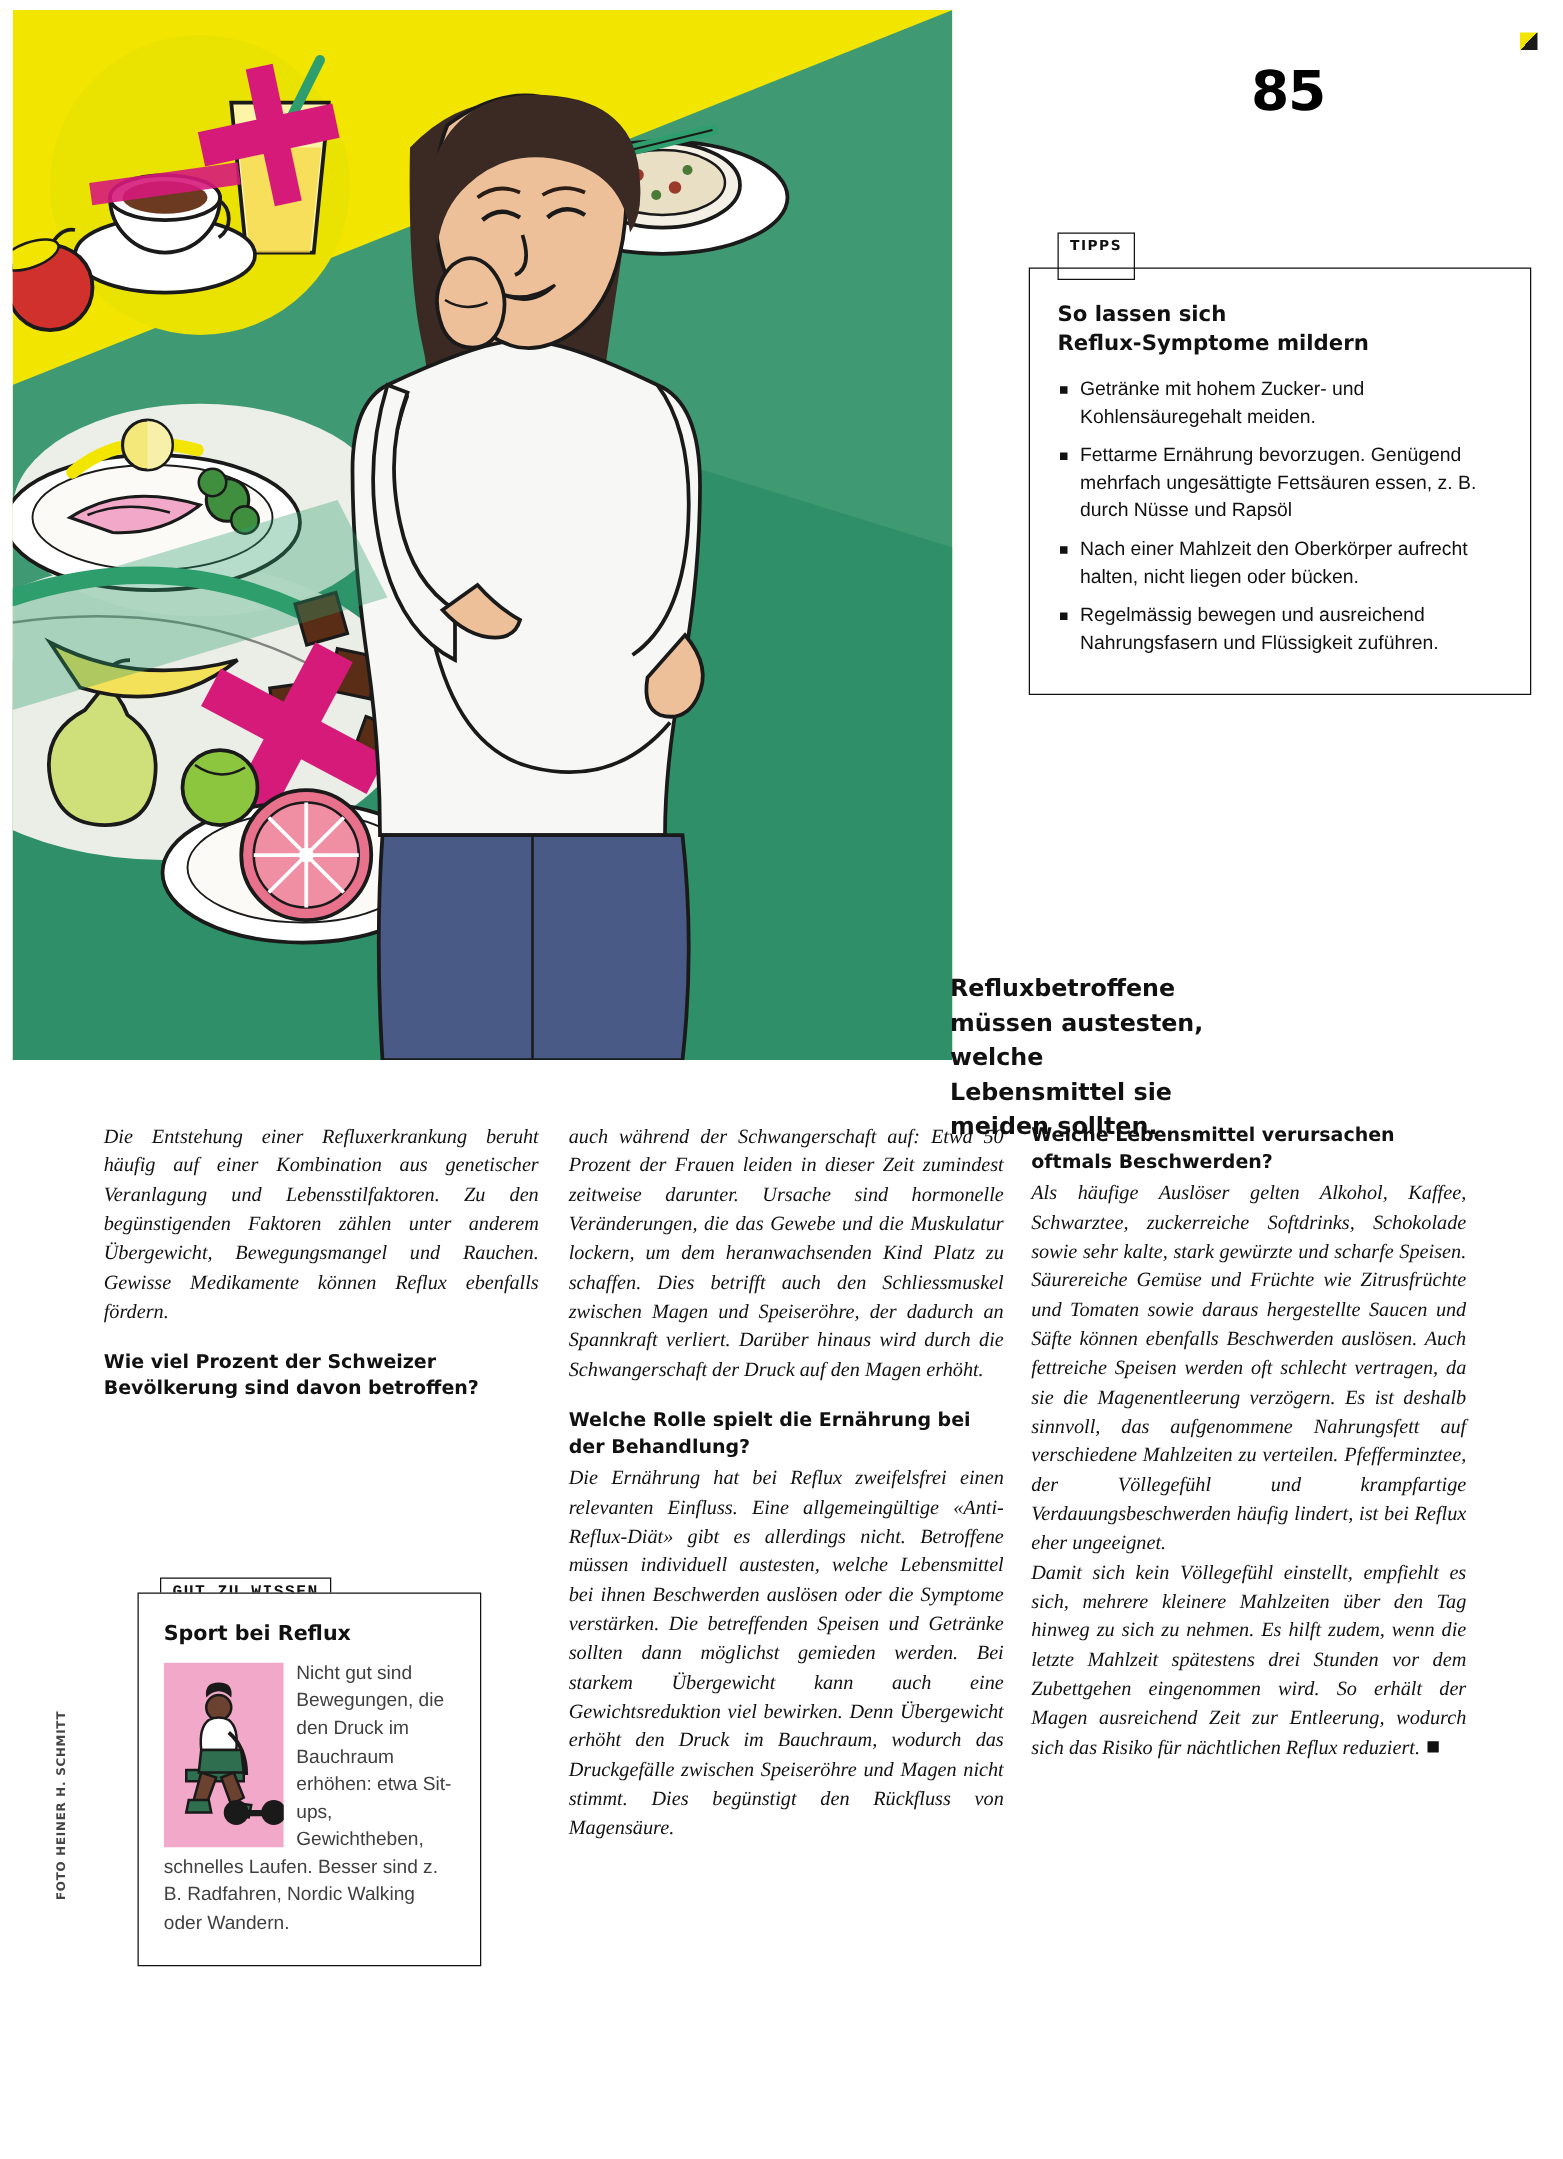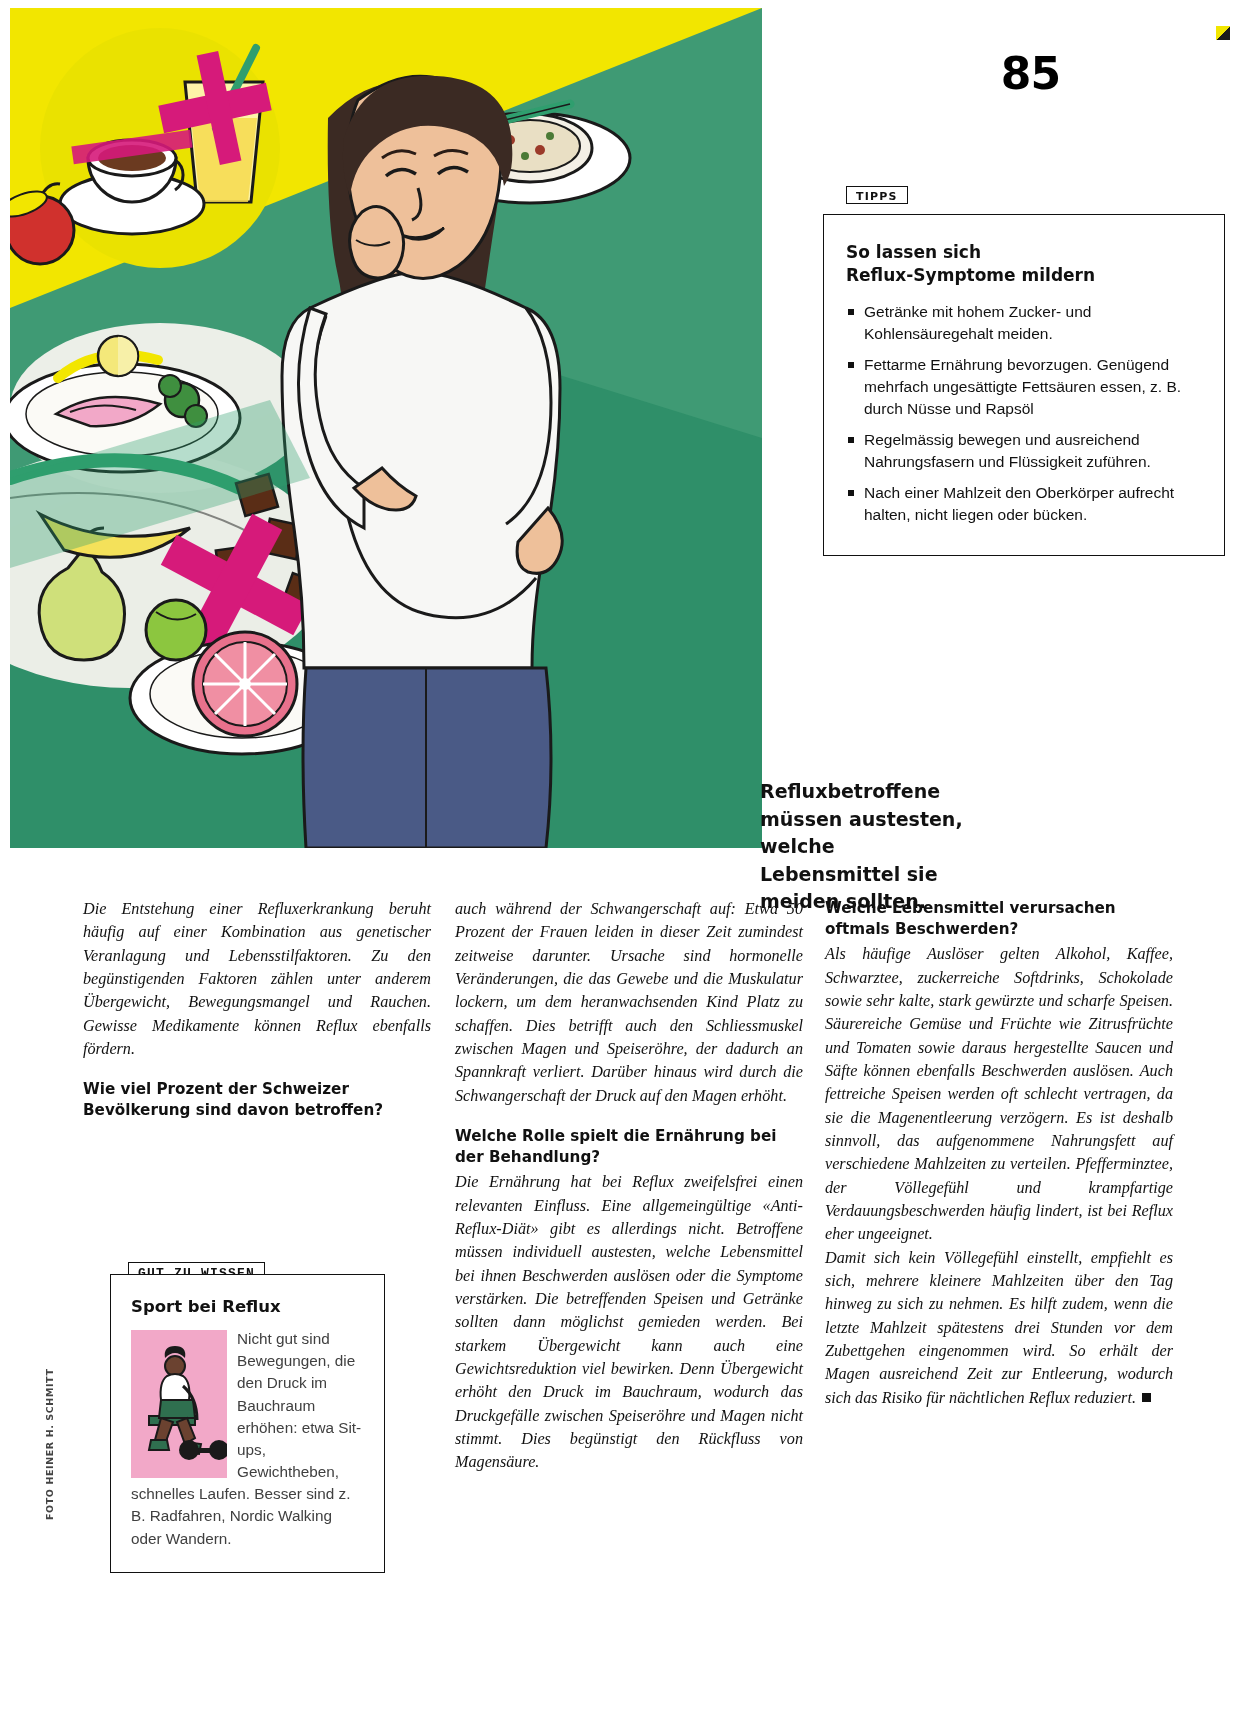--- a/index.html
+++ b/index.html
@@ -69,21 +69,21 @@
     border: 1.5px solid #111;
     padding: 26px 22px 20px 22px;
     box-sizing: border-box;
   }
   .tips-label {
     position: absolute;
     left: 846px;
     top: 186px;
     background: #fff;
     border: 1.5px solid #111;
-    padding: 3px 9px 0 9px;
+    padding: 3px 9px 20px 9px;
     font-family: "DejaVu Sans", sans-serif;
     font-weight: bold;
     font-size: 11px;
     letter-spacing: 1.2px;
     color: #111;
   }
   .tips-title {
     font-family: "DejaVu Sans", sans-serif;
     font-weight: bold;
     font-size: 17px;
@@ -354,22 +354,22 @@
 
 <div class="tips-label">TIPPS</div>
 <div class="tips-box">
   <div class="tips-title">
     <span>So lassen sich</span><br>
     <span>Reflux-Symptome mildern</span>
   </div>
   <ul class="tips-list">
     <li>Getränke mit hohem Zucker- und Kohlensäuregehalt meiden.</li>
     <li>Fettarme Ernährung bevorzugen. Genügend mehrfach ungesättigte Fettsäuren essen, z. B. durch Nüsse und Rapsöl</li>
+    <li>Nach einer Mahlzeit den Oberkörper aufrecht halten, nicht liegen oder bücken.</li>
     <li>Regelmässig bewegen und ausreichend Nahrungsfasern und Flüssigkeit zuführen.</li>
-    <li>Nach einer Mahlzeit den Oberkörper aufrecht halten, nicht liegen oder bücken.</li>
   </ul>
 </div>
 
 <div class="col" id="col1">
   <p>Die Entstehung einer Refluxerkrankung beruht häufig auf einer Kombination aus genetischer Veranlagung und Lebensstilfaktoren. Zu den begünstigenden Faktoren zählen unter anderem Übergewicht, Bewegungsmangel und Rauchen. Gewisse Medikamente können Reflux ebenfalls fördern.</p>
   <div class="subhead">Wie viel Prozent der Schweizer Bevölkerung sind davon betroffen?</div>
 </div>
 
 <div class="col" id="col2">
   <p>auch während der Schwangerschaft auf: Etwa 50 Prozent der Frauen leiden in dieser Zeit zumindest zeitweise darunter. Ursache sind hormonelle Veränderungen, die das Gewebe und die Muskulatur lockern, um dem heranwachsenden Kind Platz zu schaffen. Dies betrifft auch den Schliessmuskel zwischen Magen und Speiseröhre, der dadurch an Spannkraft verliert. Darüber hinaus wird durch die Schwangerschaft der Druck auf den Magen erhöht.</p>

